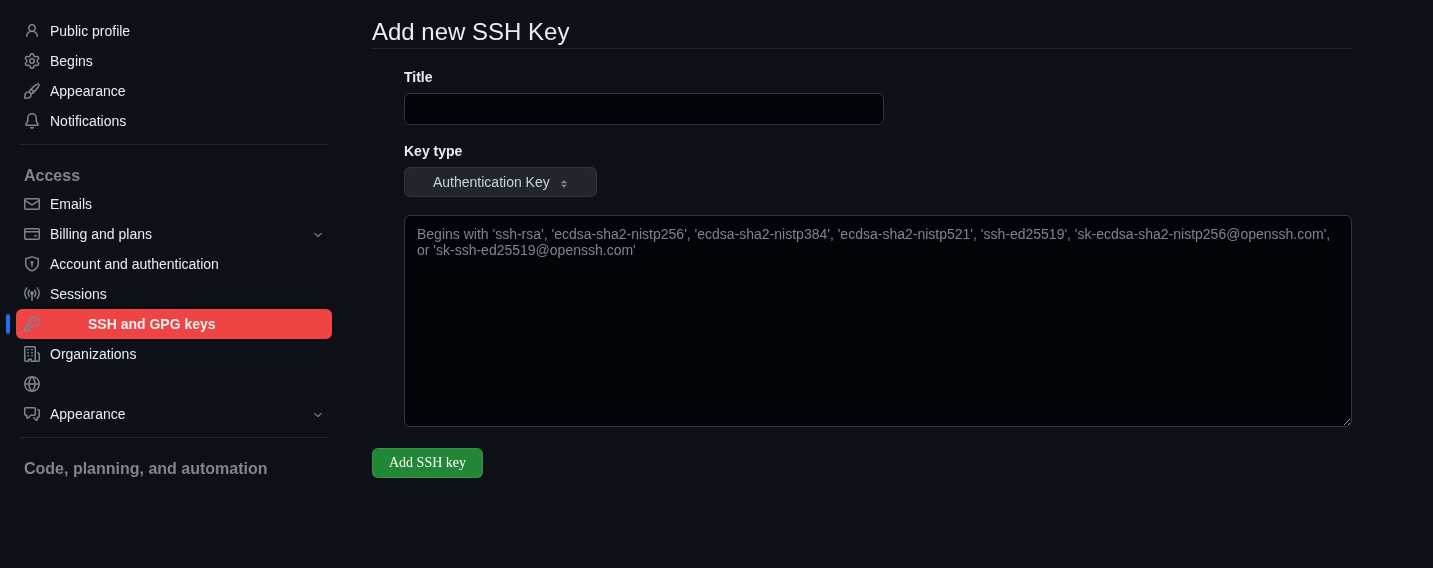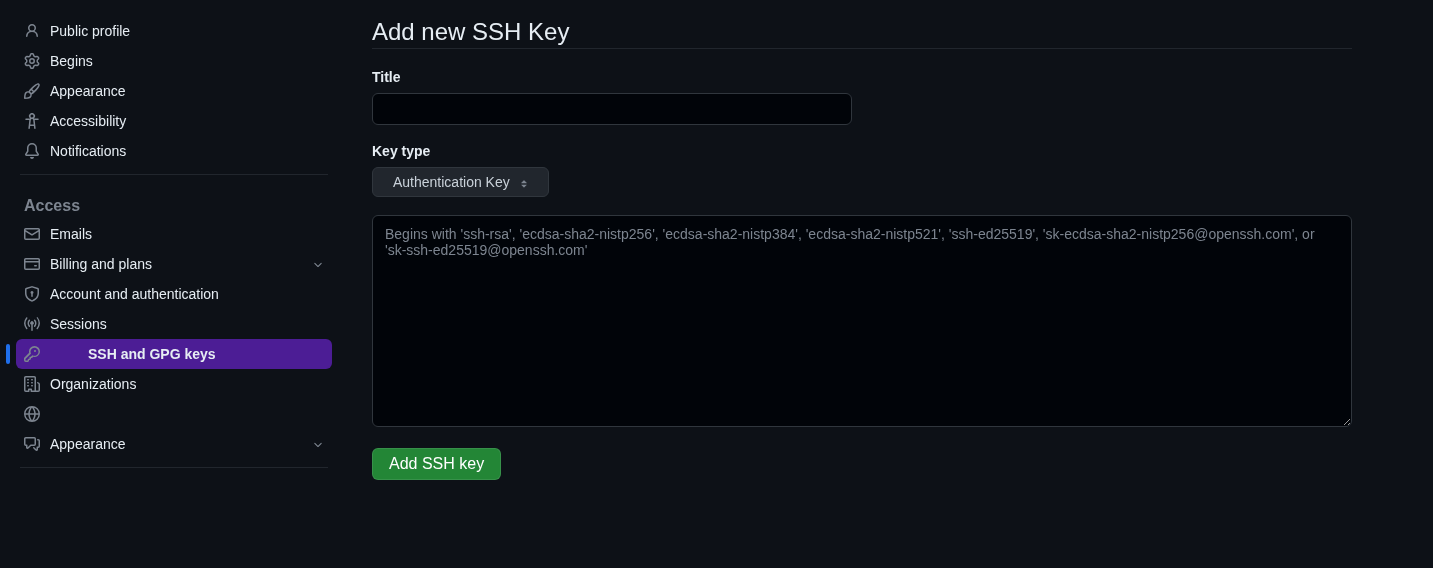--- a/index.html
+++ b/index.html
@@ -30,21 +30,21 @@
       display: flex;
       align-items: center;
       padding: 7px 8px;
       border-radius: 6px;
       cursor: pointer;
       position: relative;
       gap: 10px;
       color: #e6edf3;
     }
     .sidebar-item.active {
-      background-color: #4c1d95;
+      background-color: #ef4444;
       font-weight: 600;
       gap: 48px;
     }
     .sidebar-item.active::before {
       content: "";
       position: absolute;
       left: -10px;
       top: 5px;
       bottom: 5px;
       width: 4px;
@@ -89,20 +89,21 @@
     }
     .page-title {
       font-size: 24px;
       font-weight: 400;
       padding-bottom: 2px;
       border-bottom: 1px solid #21262d;
       margin-bottom: 20px;
     }
     .form-field {
       margin-bottom: 18px;
+      margin-left: 32px;
     }
     .form-label {
       display: block;
       font-weight: 600;
       margin-bottom: 8px;
       color: #e6edf3;
     }
     .text-input {
       background-color: #010409;
       border: 1px solid #30363d;
@@ -113,21 +114,21 @@
       width: 480px;
       height: 32px;
       font-family: inherit;
     }
     .select-wrap {
       display: inline-flex;
       align-items: center;
       background-color: #21262d;
       border: 1px solid #30363d;
       border-radius: 6px;
-      padding: 6px 20px;
+      padding: 6px 28px;
       cursor: pointer;
       gap: 8px;
       justify-content: center;
     }
     .select-wrap .select-text {
       color: #c9d1d9;
     }
     .select-caret {
       color: #7d8590;
       width: 10px;
@@ -147,24 +148,24 @@
     }
     .textarea::placeholder {
       color: #7d8590;
     }
     .btn-primary {
       background-color: #238636;
       border: 1px solid rgba(240, 246, 252, 0.1);
       color: #ffffff;
       padding: 6px 16px;
       border-radius: 6px;
-      font-size: 16px;
+      font-size: 14px;
       font-weight: 500;
       cursor: pointer;
-      font-family: Liberation Sans, sans-serif;
+      font-family: Liberation Serif, serif;
     }
   </style>
 </head>
 <body>
 
 <div class="layout">
   <nav class="sidebar">
     <div class="sidebar-section">
       <div class="sidebar-item">
         <span class="icon">
@@ -182,28 +183,20 @@
         </span>
         <span class="label">Begins</span>
       </div>
       <div class="sidebar-item">
         <span class="icon">
           <svg viewBox="0 0 16 16" width="16" height="16">
               <path d="M11.134 1.535c.7-.509 1.416-.942 2.076-1.155.649-.21 1.463-.267 2.069.34.603.601.568 1.411.368 2.07-.202.668-.624 1.39-1.125 2.096-1.011 1.424-2.496 2.987-3.775 4.249-1.098 1.084-2.132 1.839-3.04 2.3a3.744 3.744 0 0 1-1.055 3.217c-.431.431-1.065.691-1.657.861-.614.177-1.294.287-1.914.357A21.151 21.151 0 0 1 .797 16H.743l.007-.75H.749L.742 16a.75.75 0 0 1-.743-.742l.743-.008-.742.007v-.054a21.25 21.25 0 0 1 .13-2.284c.067-.647.187-1.287.358-1.914.17-.591.43-1.226.86-1.657a3.746 3.746 0 0 1 3.227-1.054c.466-.893 1.225-1.907 2.314-2.982 1.271-1.255 2.833-2.75 4.245-3.777ZM1.62 13.089c-.051.464-.086.929-.104 1.395.466-.018.932-.053 1.396-.104a10.511 10.511 0 0 0 1.668-.309c.526-.151.856-.325 1.011-.48a2.25 2.25 0 1 0-3.182-3.182c-.155.155-.329.485-.48 1.01a10.515 10.515 0 0 0-.309 1.67Zm10.396-10.34c-1.224.89-2.605 2.189-3.822 3.384l1.718 1.718c1.21-1.205 2.51-2.597 3.387-3.833.47-.662.78-1.227.912-1.662.134-.444.032-.551.009-.575h-.001V1.78c-.014-.014-.113-.113-.548.027-.432.14-.995.462-1.655.942Zm-4.832 7.266-.001.001a9.859 9.859 0 0 0 1.63-1.142L7.155 7.216a9.7 9.7 0 0 0-1.161 1.607c.482.302.889.71 1.19 1.192Z"></path>
             </svg>
         </span>
         <span class="label">Appearance</span>
-      </div>
-      <div class="sidebar-item">
-        <span class="icon">
-          <svg viewBox="0 0 16 16" width="16" height="16">
-              <path d="M9.923 5.302c.063.063.122.129.178.198H14A.75.75 0 0 1 14 7h-3.3l.578 5.163.362 2.997a.75.75 0 0 1-1.49.18L9.868 13H6.132l-.282 2.34a.75.75 0 0 1-1.49-.18l.362-2.997L5.3 7H2a.75.75 0 0 1 0-1.5h3.9a2.54 2.54 0 0 1 .176-.198 3 3 0 1 1 3.847 0ZM9.2 7.073h-.001a1.206 1.206 0 0 0-2.398 0L6.305 11.5h3.39ZM9.5 3a1.5 1.5 0 1 0-3.001.001A1.5 1.5 0 0 0 9.5 3Z"></path>
-            </svg>
-        </span>
-        <span class="label">Accessibility</span>
       </div>
       <div class="sidebar-item">
         <span class="icon">
           <svg viewBox="0 0 16 16" width="16" height="16">
               <path d="M8 16a2 2 0 0 0 1.985-1.75c.017-.137-.097-.25-.235-.25h-3.5c-.138 0-.252.113-.235.25A2 2 0 0 0 8 16ZM3 5a5 5 0 0 1 10 0v2.947c0 .05.015.098.042.139l1.703 2.555A1.519 1.519 0 0 1 13.482 13H2.518a1.516 1.516 0 0 1-1.263-2.36l1.703-2.554A.255.255 0 0 0 3 7.947Zm5-3.5A3.5 3.5 0 0 0 4.5 5v2.947c0 .346-.102.683-.294.97l-1.703 2.556a.017.017 0 0 0-.003.01l.001.006c0 .002.002.004.004.006l.006.004.007.001h10.964l.007-.001.006-.004.004-.006.001-.007a.017.017 0 0 0-.003-.01l-1.703-2.554a1.745 1.745 0 0 1-.294-.97V5A3.5 3.5 0 0 0 8 1.5Z"></path>
             </svg>
         </span>
         <span class="label">Notifications</span>
       </div>
     </div>
@@ -284,20 +277,21 @@
         <span class="chevron">
           <svg viewBox="0 0 16 16" width="12" height="12" fill="currentColor">
               <path d="M12.78 5.22a.749.749 0 0 1 0 1.06l-4.25 4.25a.749.749 0 0 1-1.06 0L3.22 6.28a.749.749 0 1 1 1.06-1.06L8 8.94l3.72-3.72a.749.749 0 0 1 1.06 0Z"></path>
             </svg>
         </span>
       </div>
     </div>
 
     <hr class="sidebar-hr">
 
+    <div class="sidebar-heading">Code, planning, and automation</div>
   </nav>
 
   <main class="main">
     <h2 class="page-title">Add new SSH Key</h2>
 
     <div class="form-field">
       <label class="form-label">Title</label>
       <input type="text" class="text-input" value="" style="">
     </div>
 

